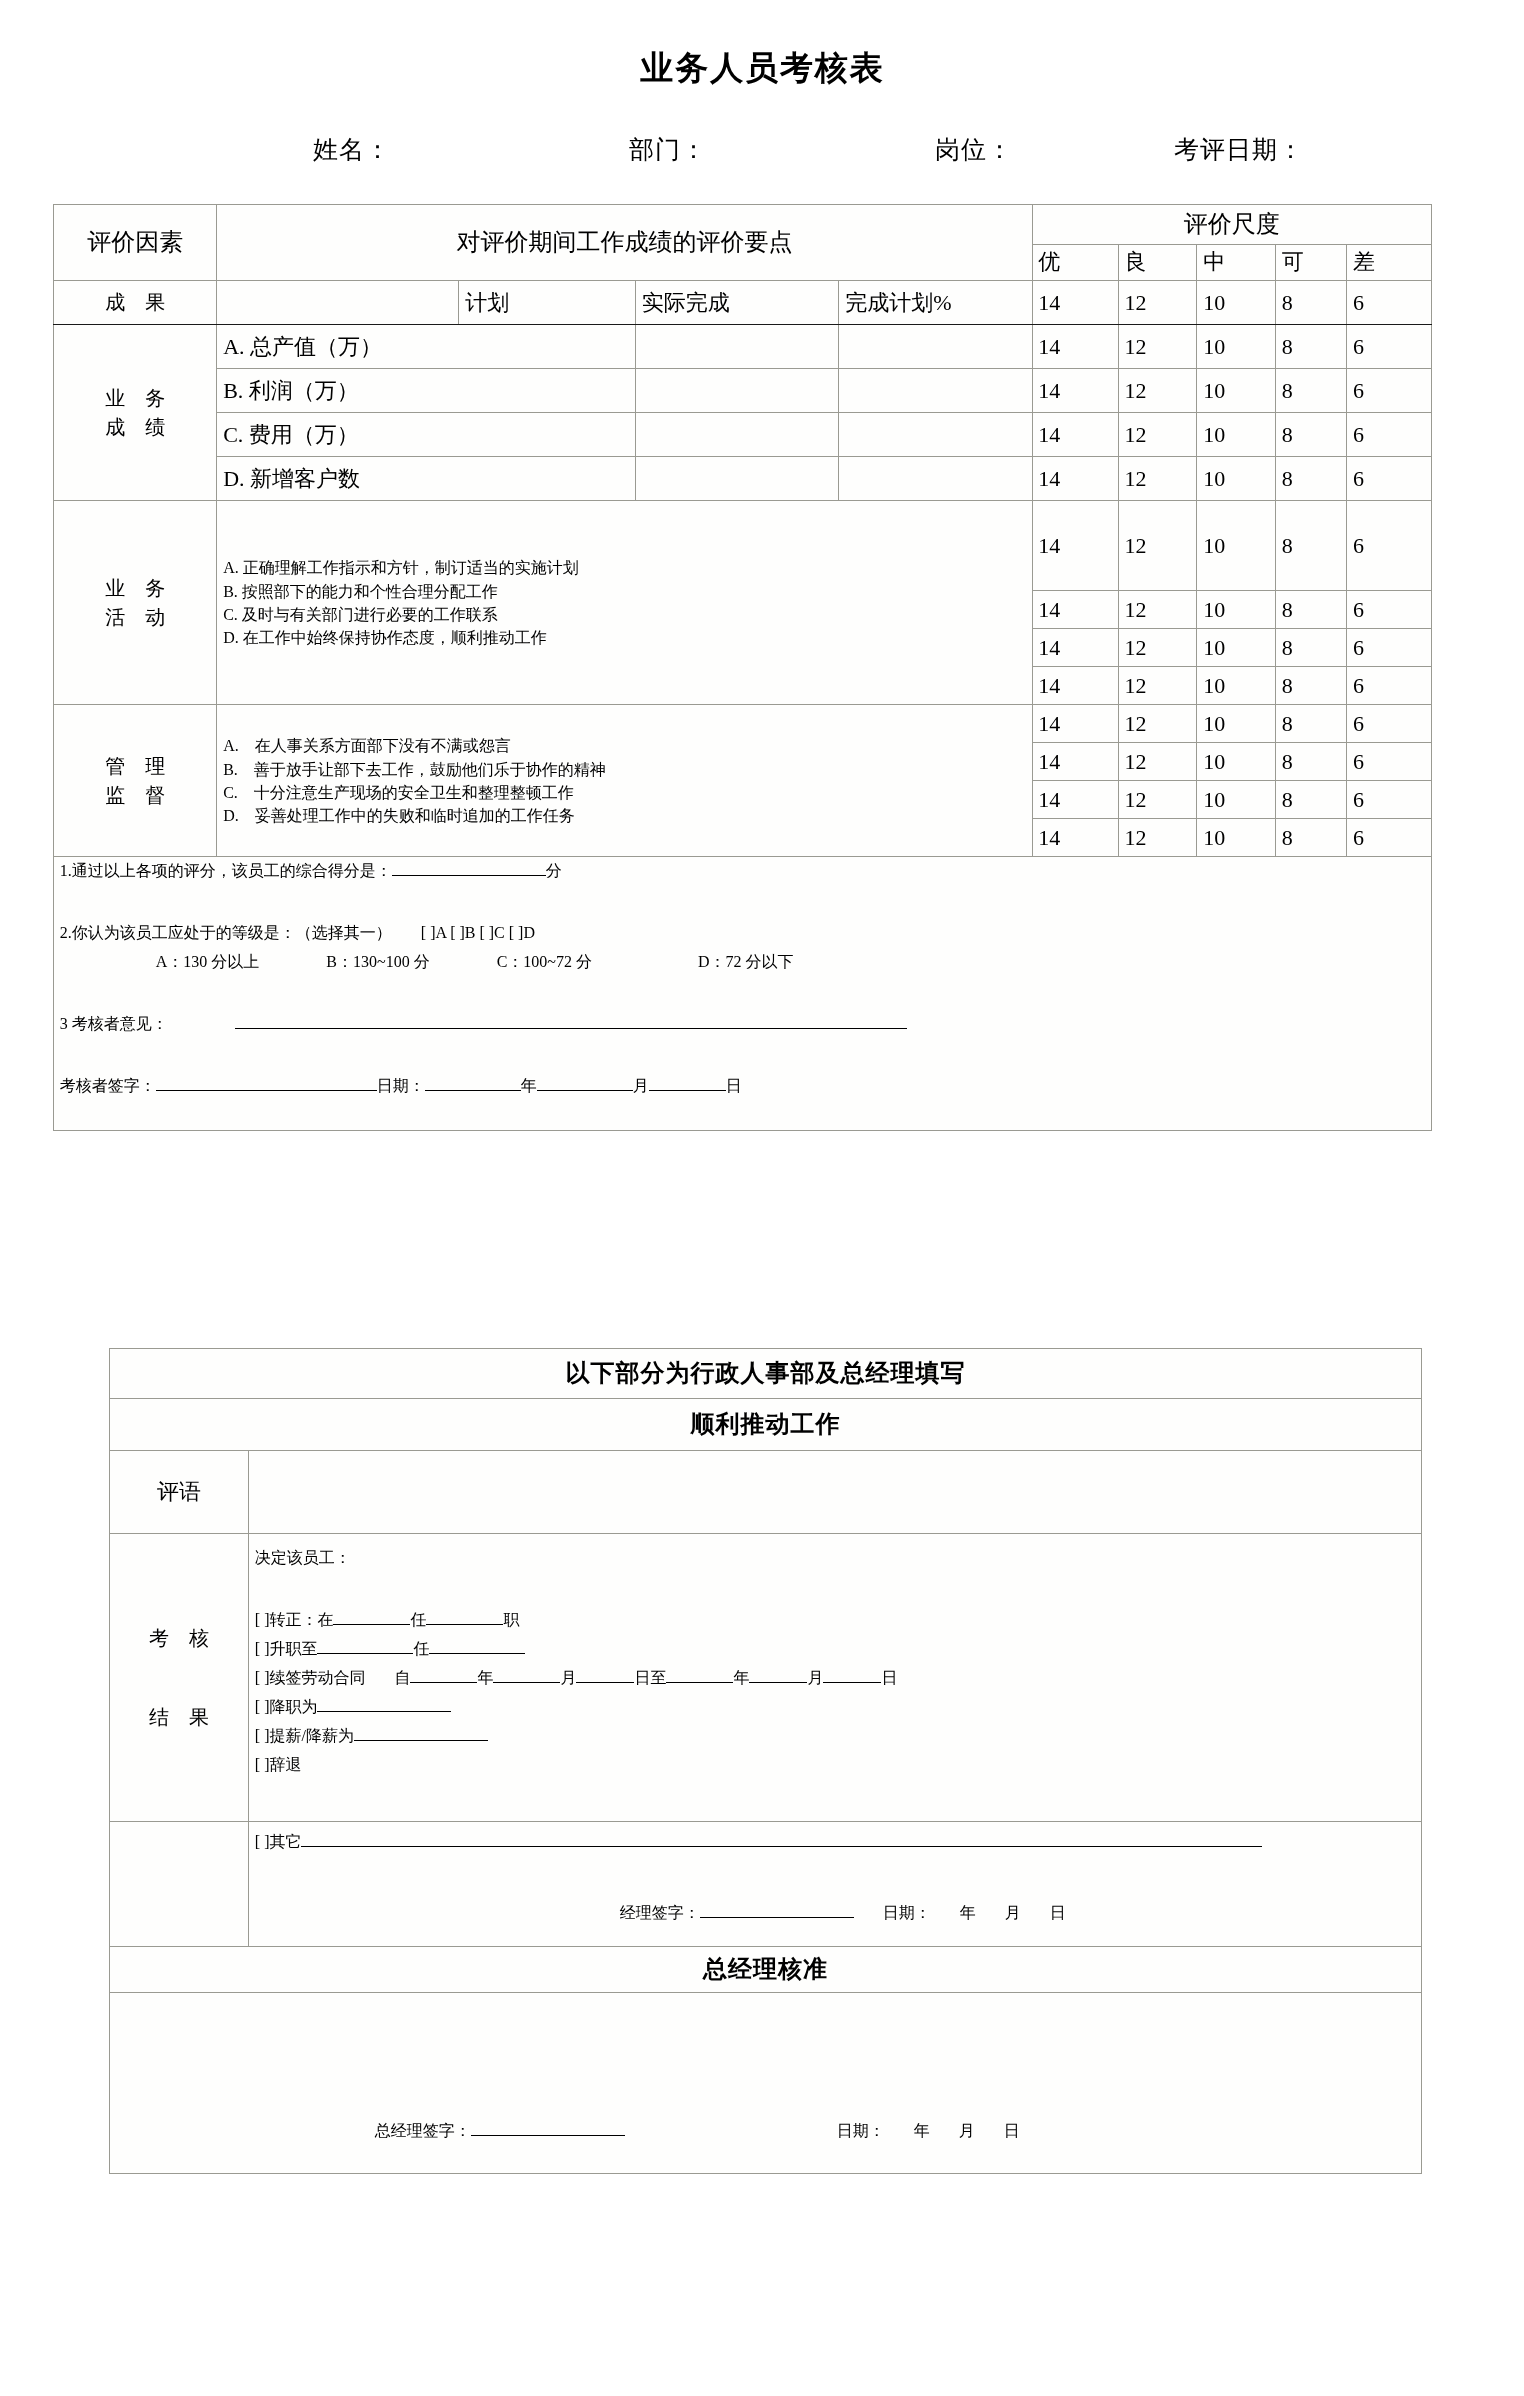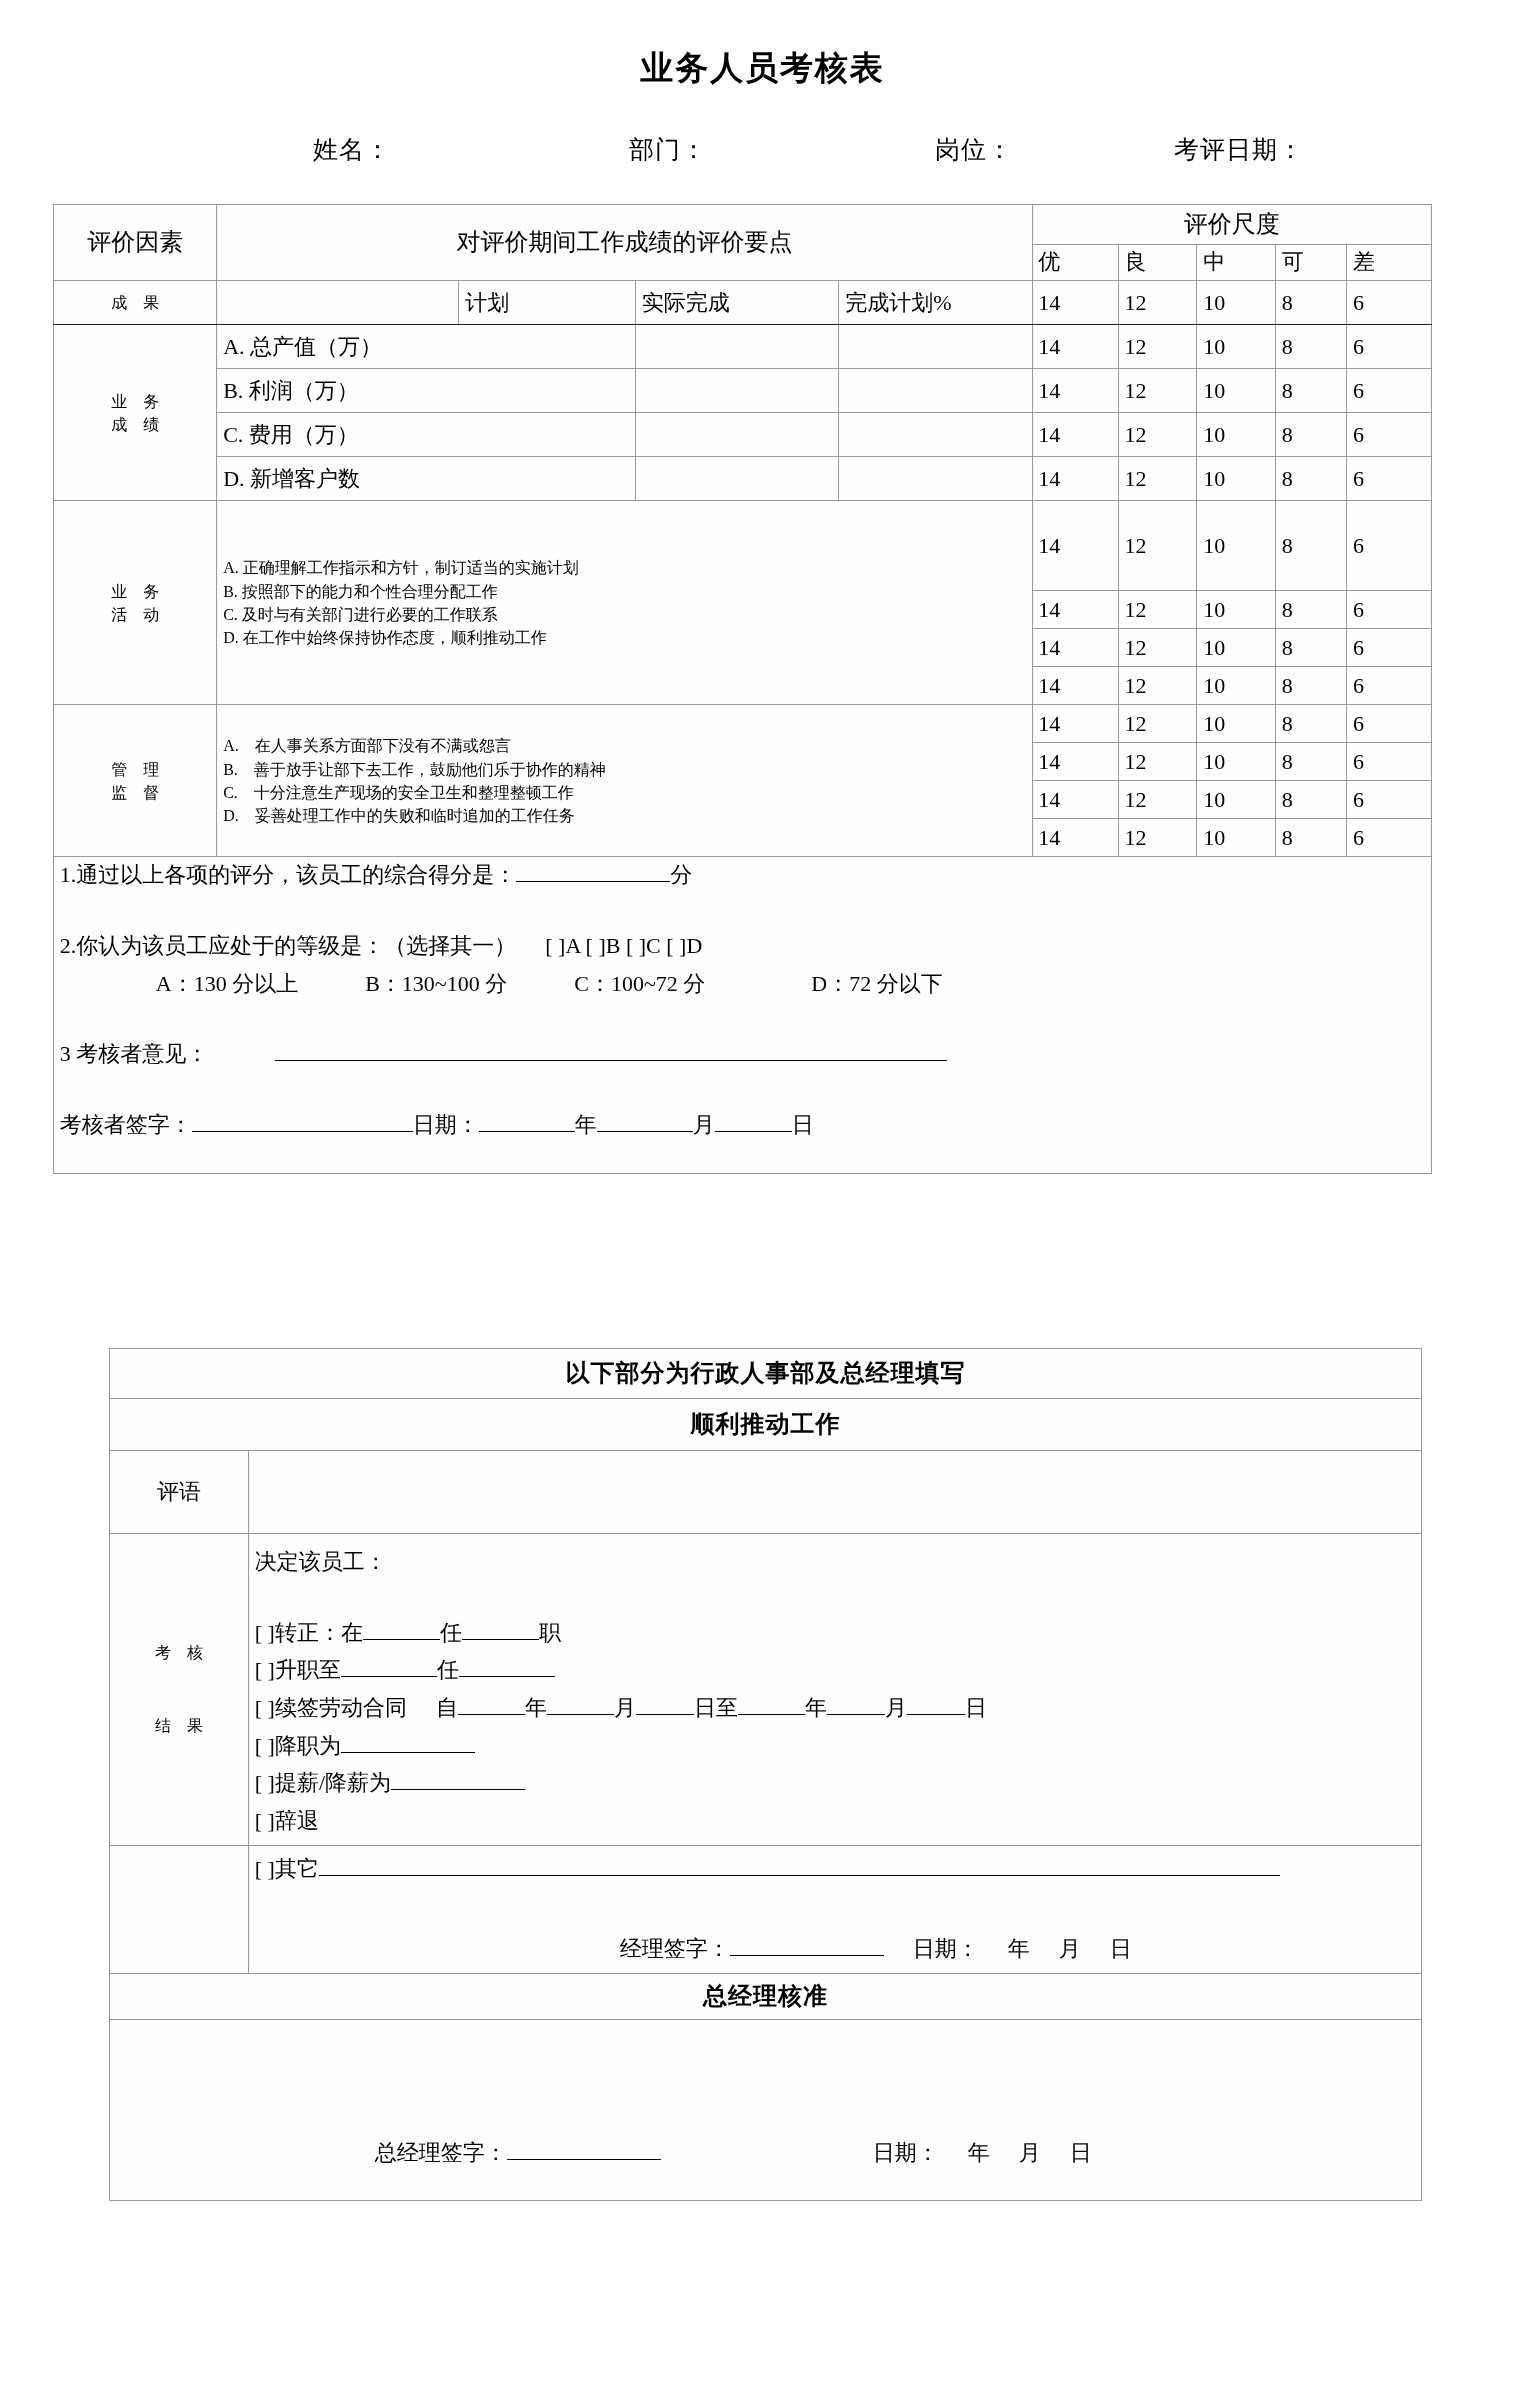--- a/index.html
+++ b/index.html
@@ -65,42 +65,42 @@
     width: 1312px;
   }
 
   .ctr { text-align: center; }
   .lft { text-align: left; }
   .nowrap { white-space: nowrap; }
 
   
   .factor {
     text-align: center;
-    font-size: 16px;
+    font-size: 20px;
     line-height: 1.65;
     white-space: nowrap;
   }
 
   .hdr-big { font-size: 24px; }
   .score { text-align: left; padding-left: 8.6px; font-size: 22px; }
 
   .bullets {
     font-size: 16px;
     line-height: 1.62;
     padding: 5.8px 5.8px 5.8px 7.7px;
   }
   .bullets div { white-space: nowrap; }
 
   
   .hv-bot { border-bottom: 1.9px solid #1a1a1a !important; }
 
   
   .freeblock {
     padding: 13.4px 9.6px 17.3px 11.5px;
-    font-size: 22px;
+    font-size: 16px;
     line-height: 1.5;
   }
   .freeblock .ln { margin-bottom: 5.8px; white-space: nowrap; }
   .blank {
     display: inline-block;
     border-bottom: 1px solid #000;
     vertical-align: baseline;
   }
   .b60  { width: 58px;  }
   .b70  { width: 67px;  }

